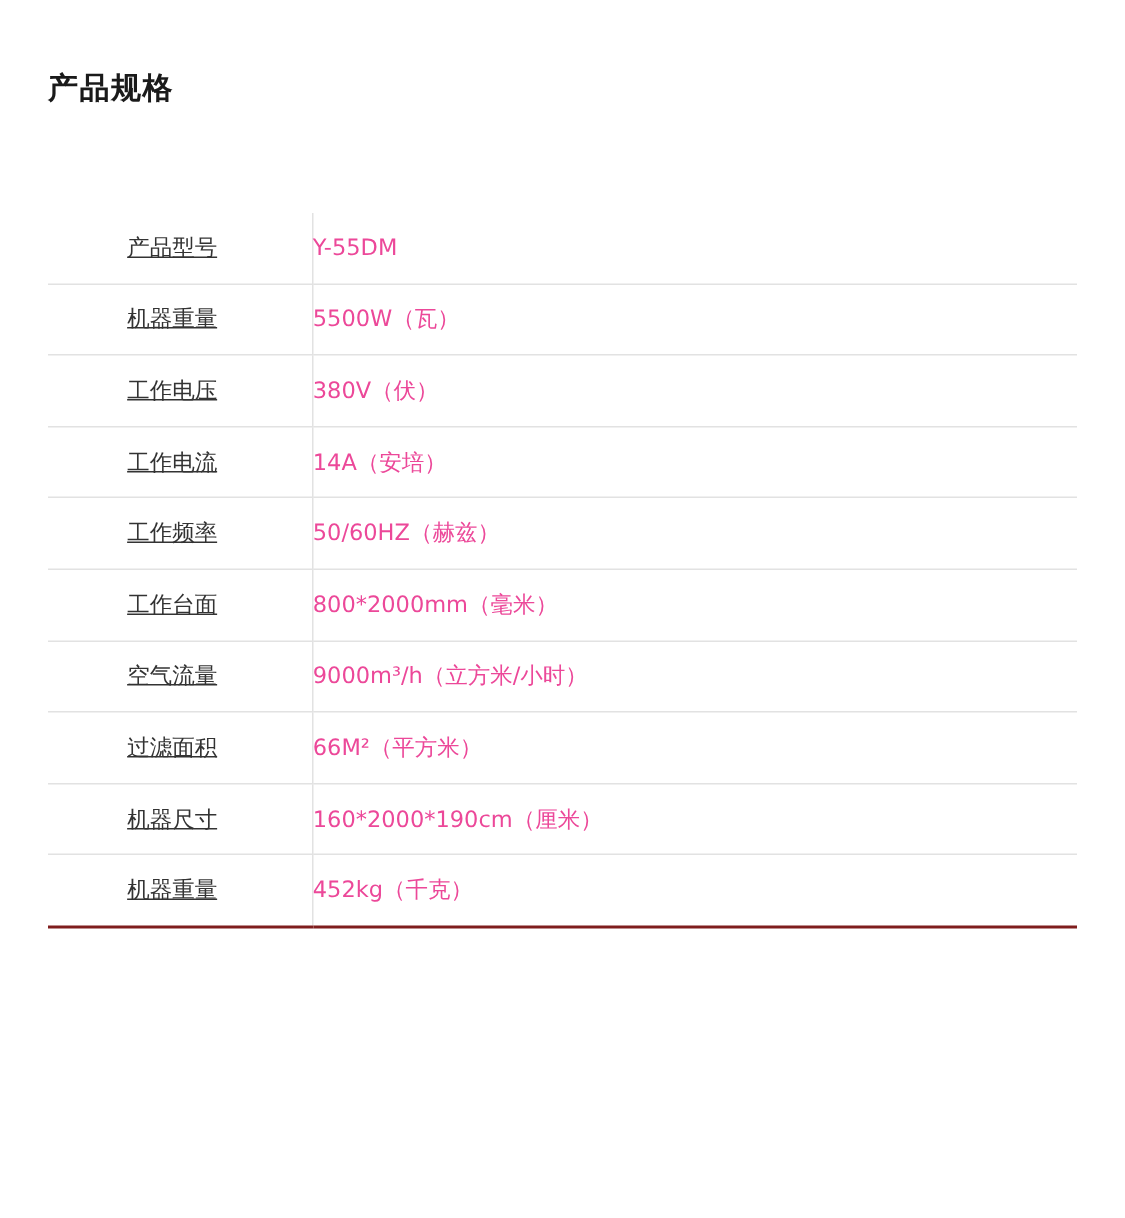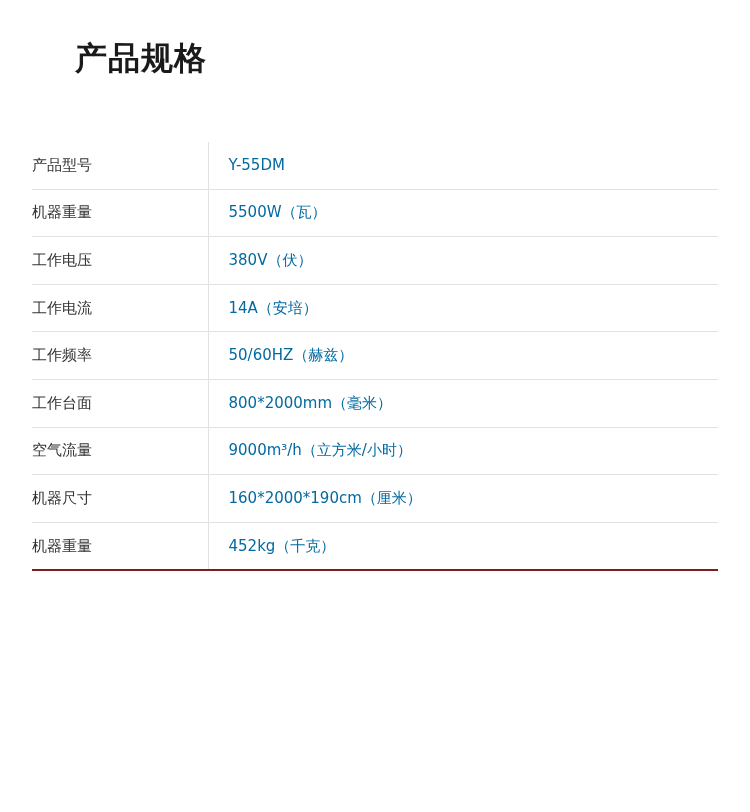--- a/index.html
+++ b/index.html
@@ -19,26 +19,25 @@
     width: 750px;
     height: 812px;
     box-sizing: border-box;
     background: #ffffff;
     position: relative;
   }
   .page-title {
     position: absolute;
     left: 32px;
     top: 36px;
-    font-size: 32px;
+    font-size: 20px;
     font-weight: bold;
     letter-spacing: 1px;
     color: #1a1a1a;
     line-height: 44px;
-    margin-left: 43px;
   }
   .spec-table {
     position: absolute;
     left: 32px;
     top: 142px;
     width: 686px;
     border-collapse: collapse;
     table-layout: fixed;
   }
   .spec-table tr {
@@ -48,28 +47,28 @@
     border-bottom: 1px solid #e2e2e2;
     font-size: 15px;
     color: #333333;
     padding: 0;
     vertical-align: middle;
     height: 46.6px;
   }
   .spec-table td.label-cell {
     width: 176px;
     border-right: 1px solid #e2e2e2;
-    text-align: left;
+    text-align: center;
     color: #333333;
     padding-right: 10px;
     box-sizing: border-box;
+    text-decoration: underline;
   }
   .spec-table td.value-cell {
-    padding-left: 20px;
-    color: #0369a1;
+    color: #ec4899;
   }
   .spec-table tr:last-child td {
     border-bottom: 2px solid #7f1d1d;
   }
 </style>
 </head>
 <body>
 
 <div class="page">
 
@@ -99,20 +98,24 @@
       </tr>
       <tr>
         <td class="label-cell">工作台面</td>
         <td class="value-cell">800*2000mm（毫米）</td>
       </tr>
       <tr>
         <td class="label-cell">空气流量</td>
         <td class="value-cell">9000m³/h（立方米/小时）</td>
       </tr>
       <tr>
+        <td class="label-cell">过滤面积</td>
+        <td class="value-cell">66M²（平方米）</td>
+      </tr>
+      <tr>
         <td class="label-cell">机器尺寸</td>
         <td class="value-cell">160*2000*190cm（厘米）</td>
       </tr>
       <tr>
         <td class="label-cell">机器重量</td>
         <td class="value-cell">452kg（千克）</td>
       </tr>
     </tbody>
   </table>
 

